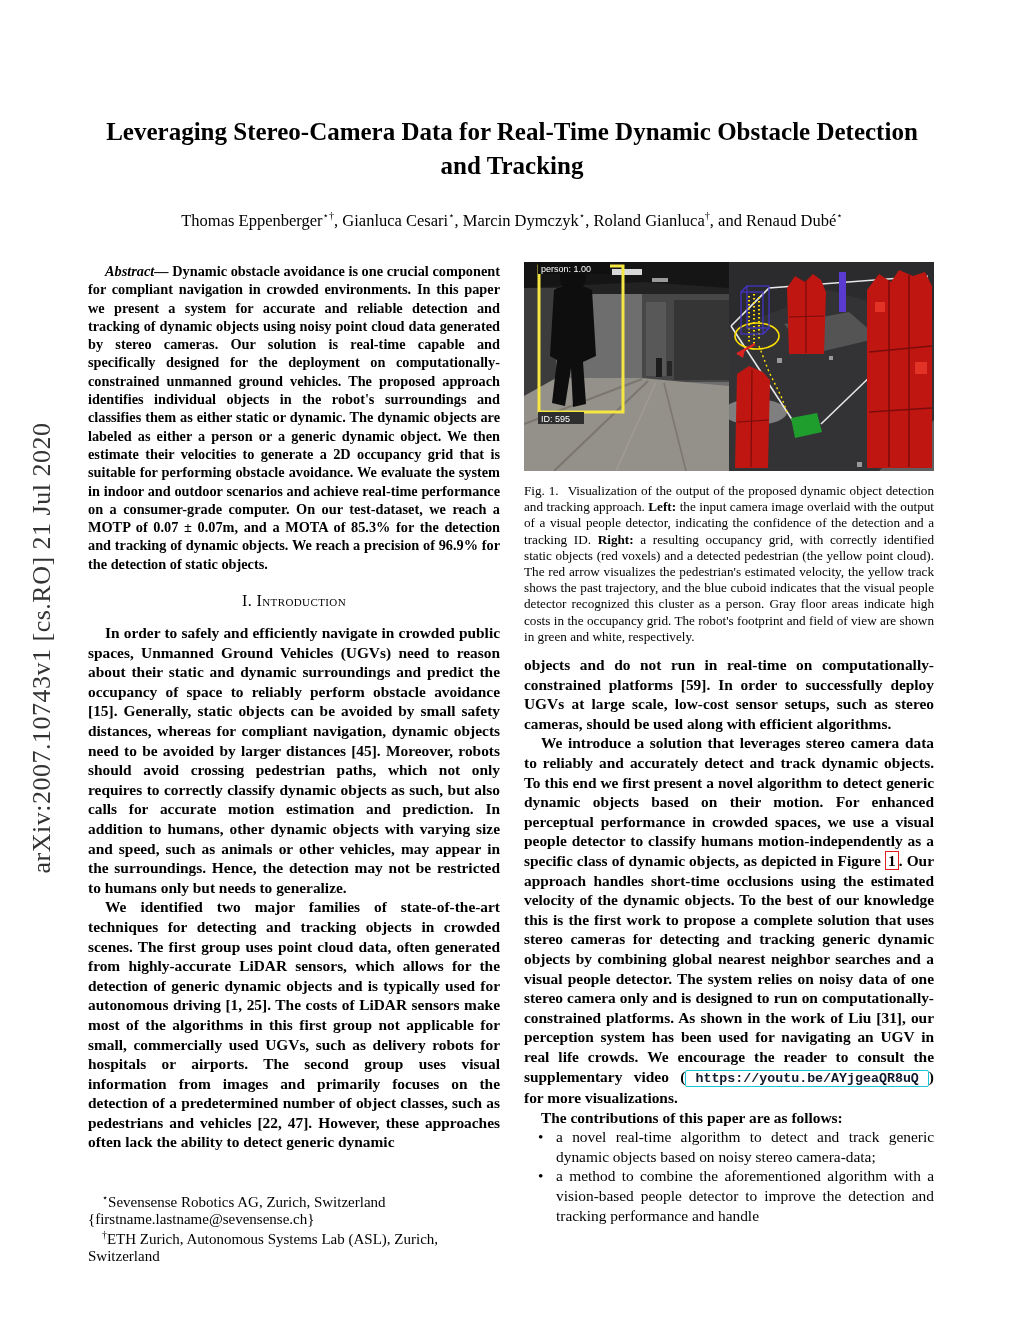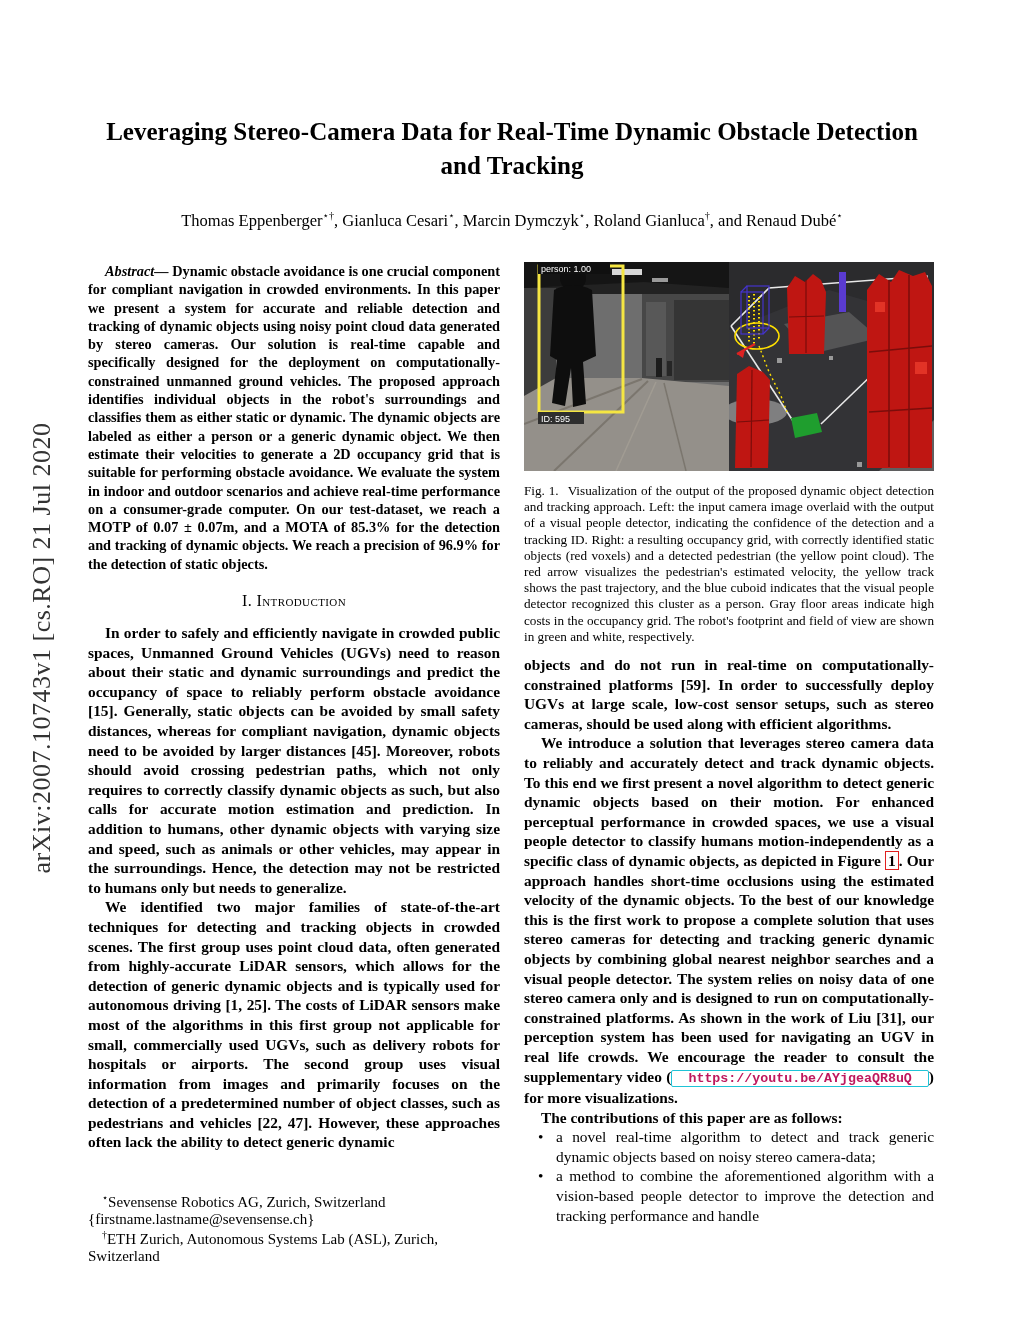--- a/index.html
+++ b/index.html
@@ -45,28 +45,28 @@
     font-size:16px; font-weight:normal; font-variant:small-caps; letter-spacing:0.4px;
   }
 
   
   .figure-row { display:flex; width:410px; }
   .figure-row svg { display:block; }
   .fig-caption {
     margin-top:12px; font-size:13.2px; line-height:16.2px; text-align:justify;
   }
   .fig-caption .fig-label { margin-right:9px; }
-  .fig-caption .bold { font-weight:normal; }
+  .fig-caption .bold { font-weight:bold; }
   .after-caption { margin-top:10px; }
 
   
   .url-link {
     font-family:"Liberation Mono", monospace; font-size:13.3px;
-    border:1.5px solid #1fc3d6; border-radius:2px; padding:0 16px;
-    text-decoration:none; color:#be185d; cursor:pointer;
+    border:1.5px solid #1fc3d6; border-radius:2px; padding:0 9px;
+    text-decoration:none; color:#0f172a; cursor:pointer;
   }
   .fig-ref {
     border:1.2px solid #e02020; padding:0 2px; color:#000;
     text-decoration:none; cursor:pointer;
   }
 
   
   .bullet-item { display:flex; margin-left:14px; font-size:15.4px; line-height:19.6px; text-align:justify; }
   .bullet-item .dot { width:18px; flex:0 0 18px; }
   .bullet-item .btxt { flex:1; }

